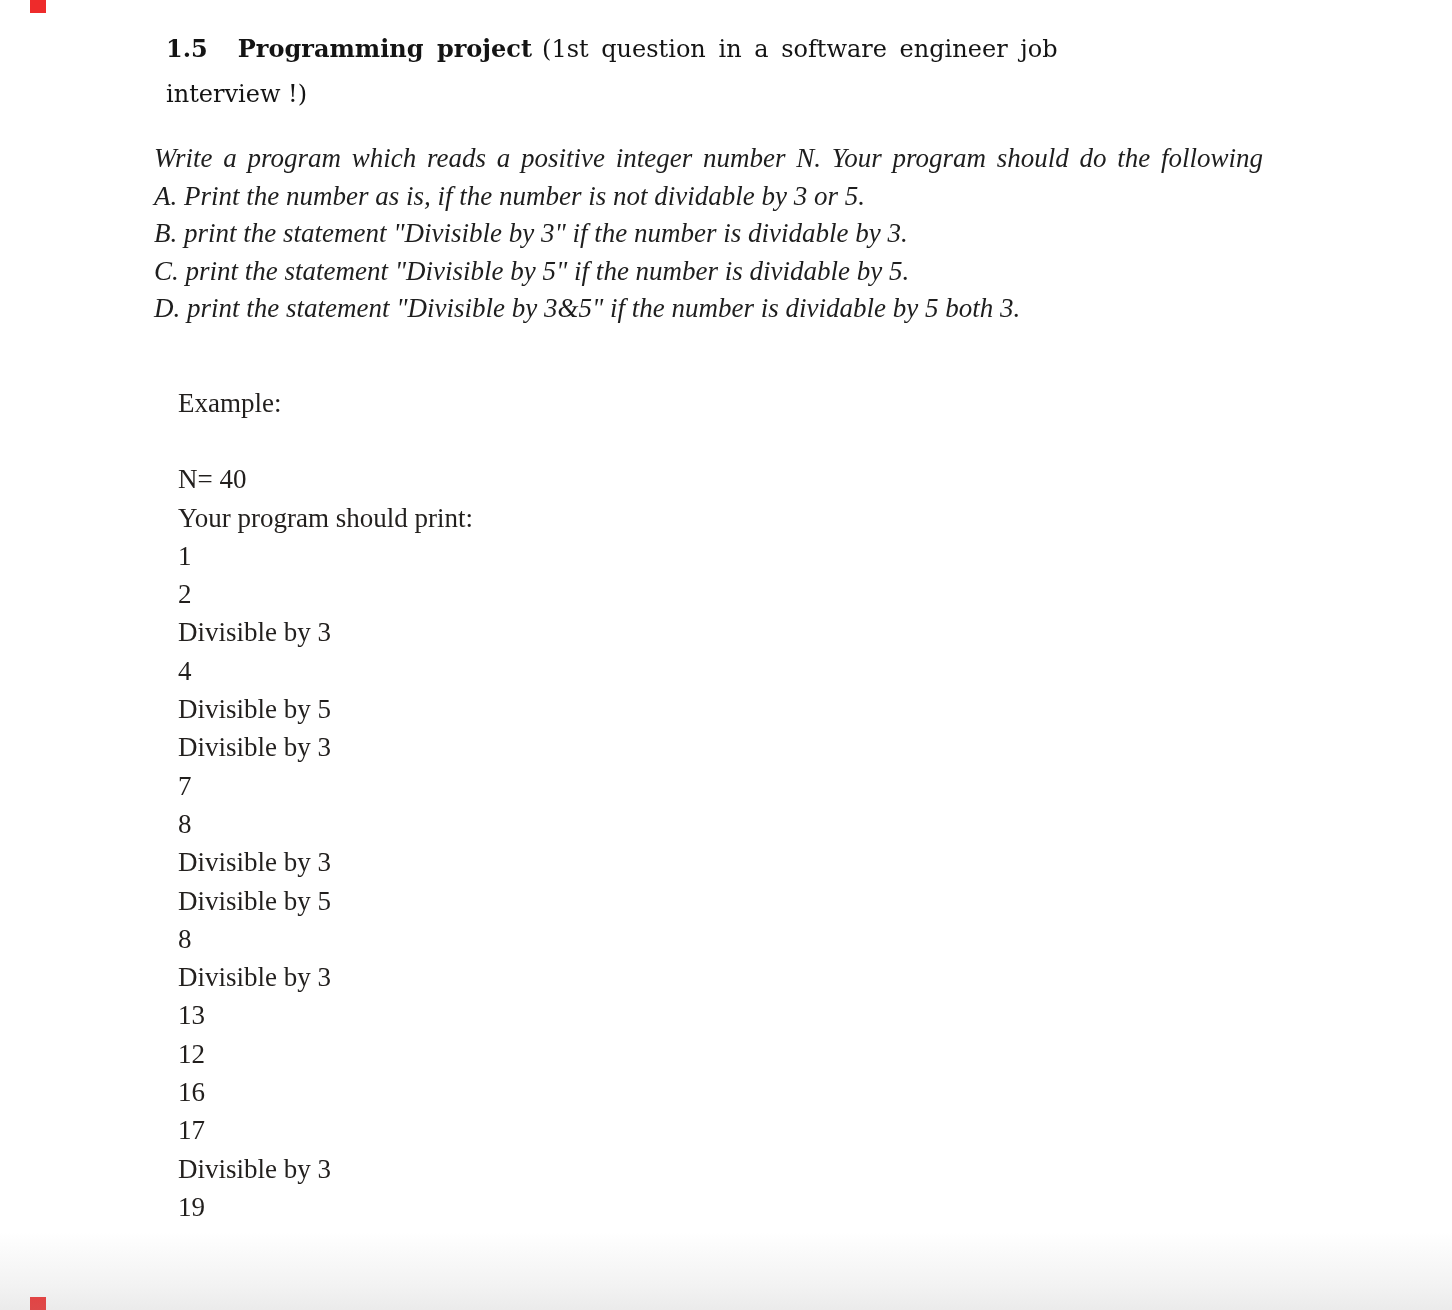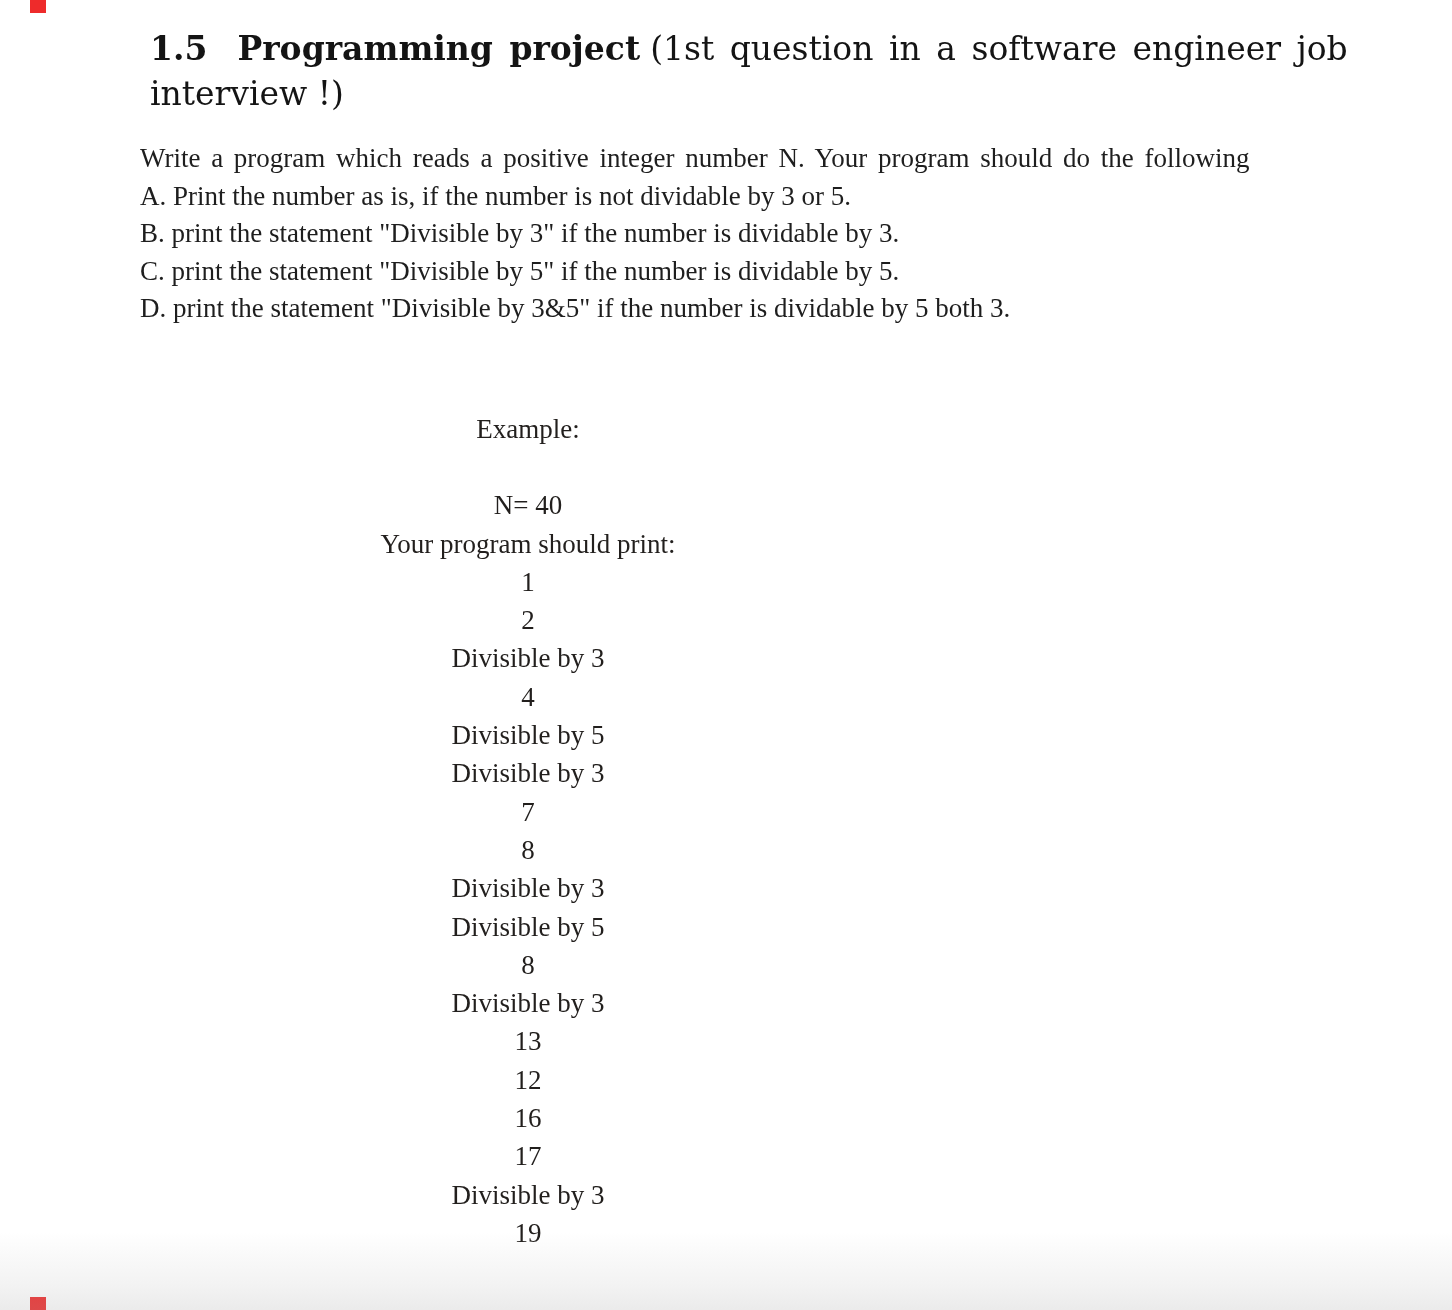--- a/index.html
+++ b/index.html
@@ -13,56 +13,56 @@
     height: 1310px;
     background: #ffffff;
     overflow: hidden;
     font-family: "Liberation Serif", serif;
     color: #1e1e1e;
   }
 
   
   .heading {
     position: absolute;
-    left: 150px;
+    left: 166px;
     top: 26px;
     width: 1180px;
     margin: 0;
     font-family: "DejaVu Serif", serif;
     font-weight: 400;
     color: #141414;
-    font-size: 33px;
+    font-size: 24px;
     line-height: 45px;
   }
   .h-line1 { white-space: nowrap; word-spacing: 5px; }
   .h-num  { font-weight: 700; margin-right: 30px; }
   .h-bold { font-weight: 700; margin-right: 10px; }
 
   
   .problem {
     position: absolute;
-    left: 140px;
+    left: 154px;
     top: 140px;
     width: 1240px;
+    font-style: italic;
   }
   .p-line {
     font-size: 27px;
     line-height: 37.5px;
     color: #1e1e1e;
     white-space: nowrap;
   }
   .p-wide { word-spacing: 4px; }
 
   
   .example {
     position: absolute;
     left: 178px;
-    top: 410px;
+    top: 384px;
     width: 700px;
-    text-align: center;
   }
   .ex-line {
     font-size: 27px;
     line-height: 38.3px;
     color: #221f1d;
     white-space: nowrap;
   }
   .ex-gap { margin-top: 38px; }
 
   

